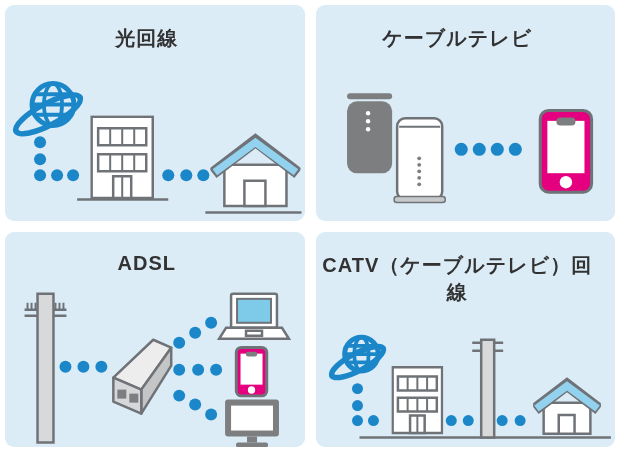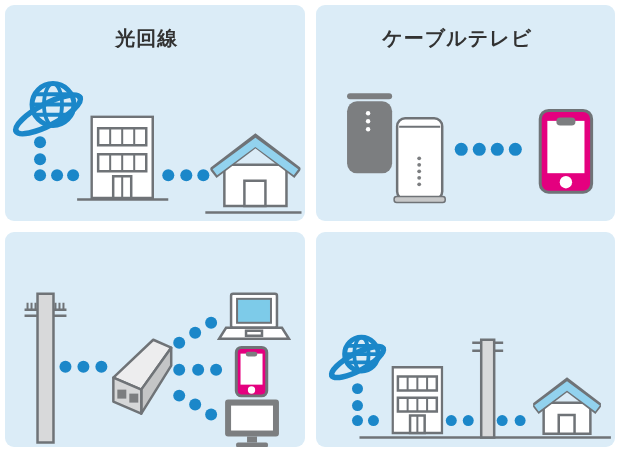--- a/index.html
+++ b/index.html
@@ -133,20 +133,21 @@
       <circle class="dot" cx="181" cy="144" r="6.5"></circle>
         <circle class="dot" cx="199" cy="144" r="6.5"></circle>
     </g>
     <g>
         <use href="#sym-phone" x="221" y="102" width="57" height="88" preserveAspectRatio="none"></use>
       </g>
   </svg>
 </section>
 
 <section class="panel">
+  <h2>ADSL</h2>
   <svg class="art" viewBox="0 0 299 216">
     <g>
       <line class="oline thin" x1="22" y1="71" x2="22" y2="78"></line>
         <line class="oline thin" x1="26" y1="71" x2="26" y2="78"></line>
         <line class="oline thin" x1="30" y1="71" x2="30" y2="78"></line>
       <line class="oline" x1="19" y1="78" x2="33" y2="78"></line>
         <line class="oline" x1="19" y1="84" x2="33" y2="84"></line>
       <line class="oline thin" x1="50" y1="71" x2="50" y2="78"></line>
         <line class="oline thin" x1="54" y1="71" x2="54" y2="78"></line>
         <line class="oline thin" x1="58" y1="71" x2="58" y2="78"></line>
@@ -189,20 +190,21 @@
     <g>
       <rect class="dgray" x="220" y="168" width="54" height="37" rx="3"></rect>
       <rect x="226" y="174" width="42" height="25" fill="#fff"></rect>
       <rect class="dgray" x="242" y="205" width="10" height="6"></rect>
       <rect class="dgray" x="231" y="211" width="32" height="5" rx="2"></rect>
     </g>
   </svg>
 </section>
 
 <section class="panel">
+  <h2>CATV（ケーブルテレビ）回線</h2>
   <svg class="art" viewBox="0 0 299 216">
     <g>
         <use href="#sym-globe" x="8" y="94" width="66" height="66"></use>
       </g>
     <g>
       <circle class="dot" cx="41" cy="157" r="5.5"></circle>
         <circle class="dot" cx="41" cy="174" r="5.5"></circle>
       <circle class="dot" cx="41" cy="189" r="5.5"></circle>
         <circle class="dot" cx="57" cy="189" r="5.5"></circle>
     </g>

